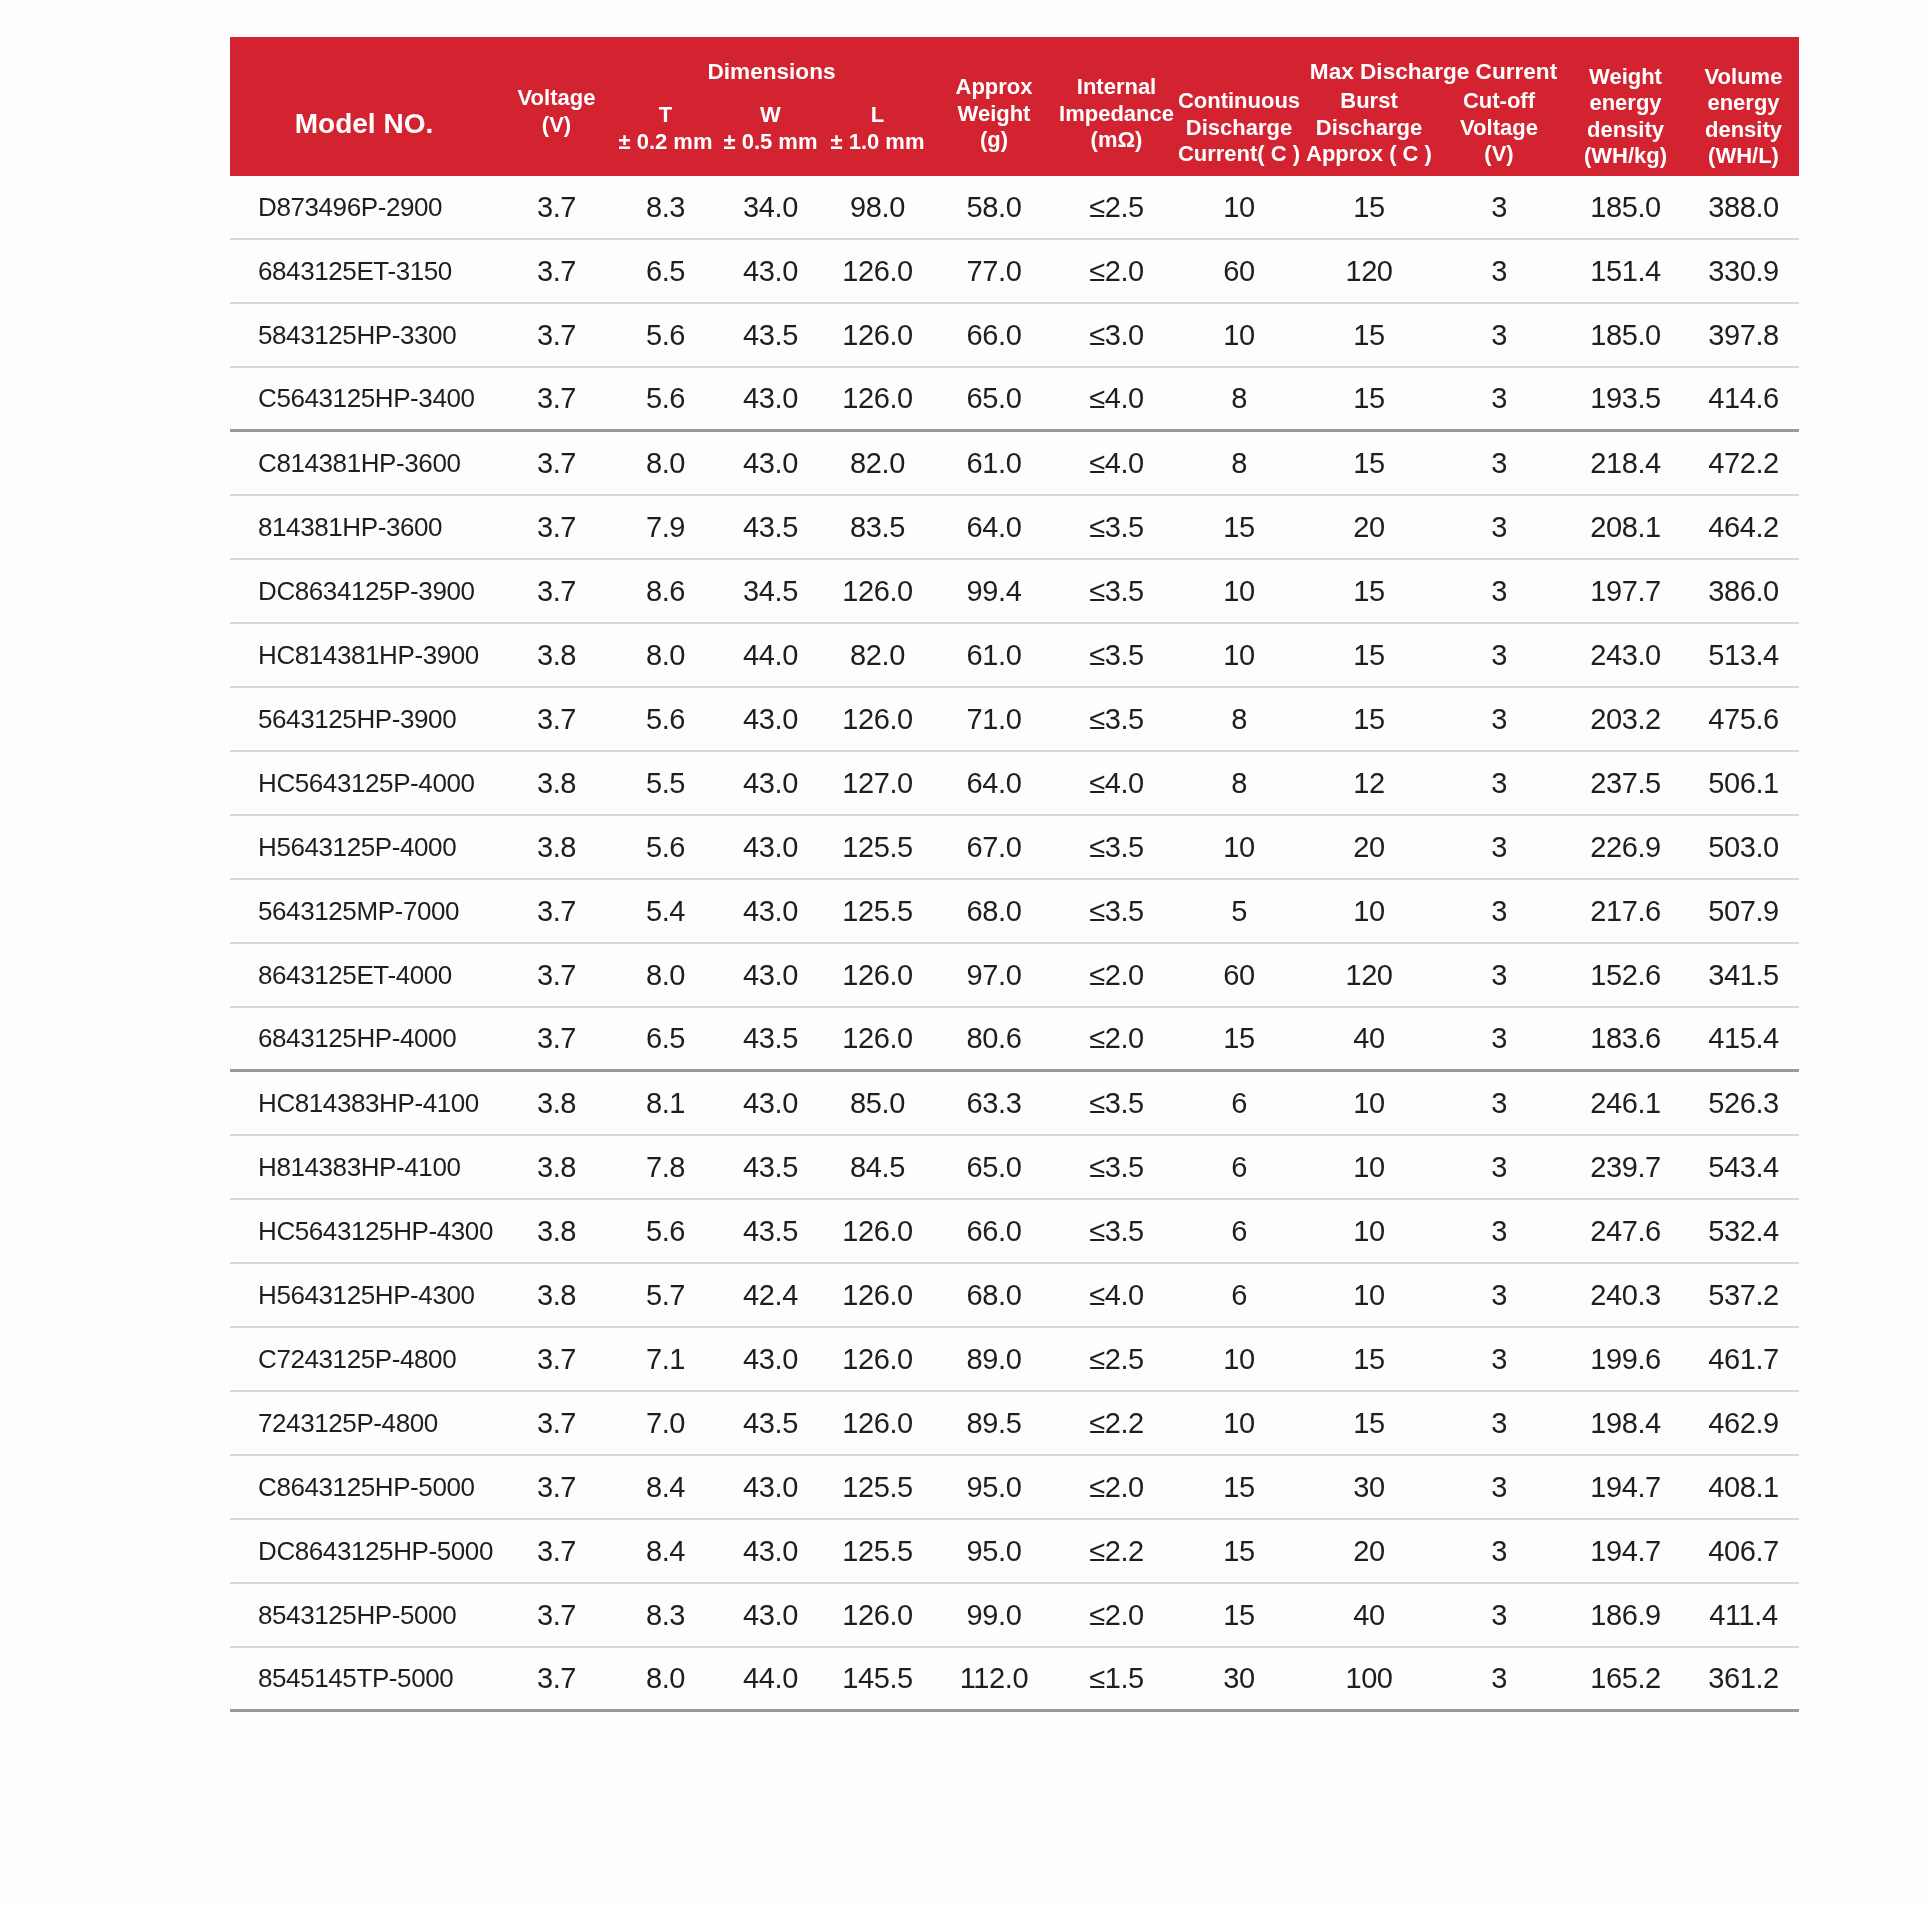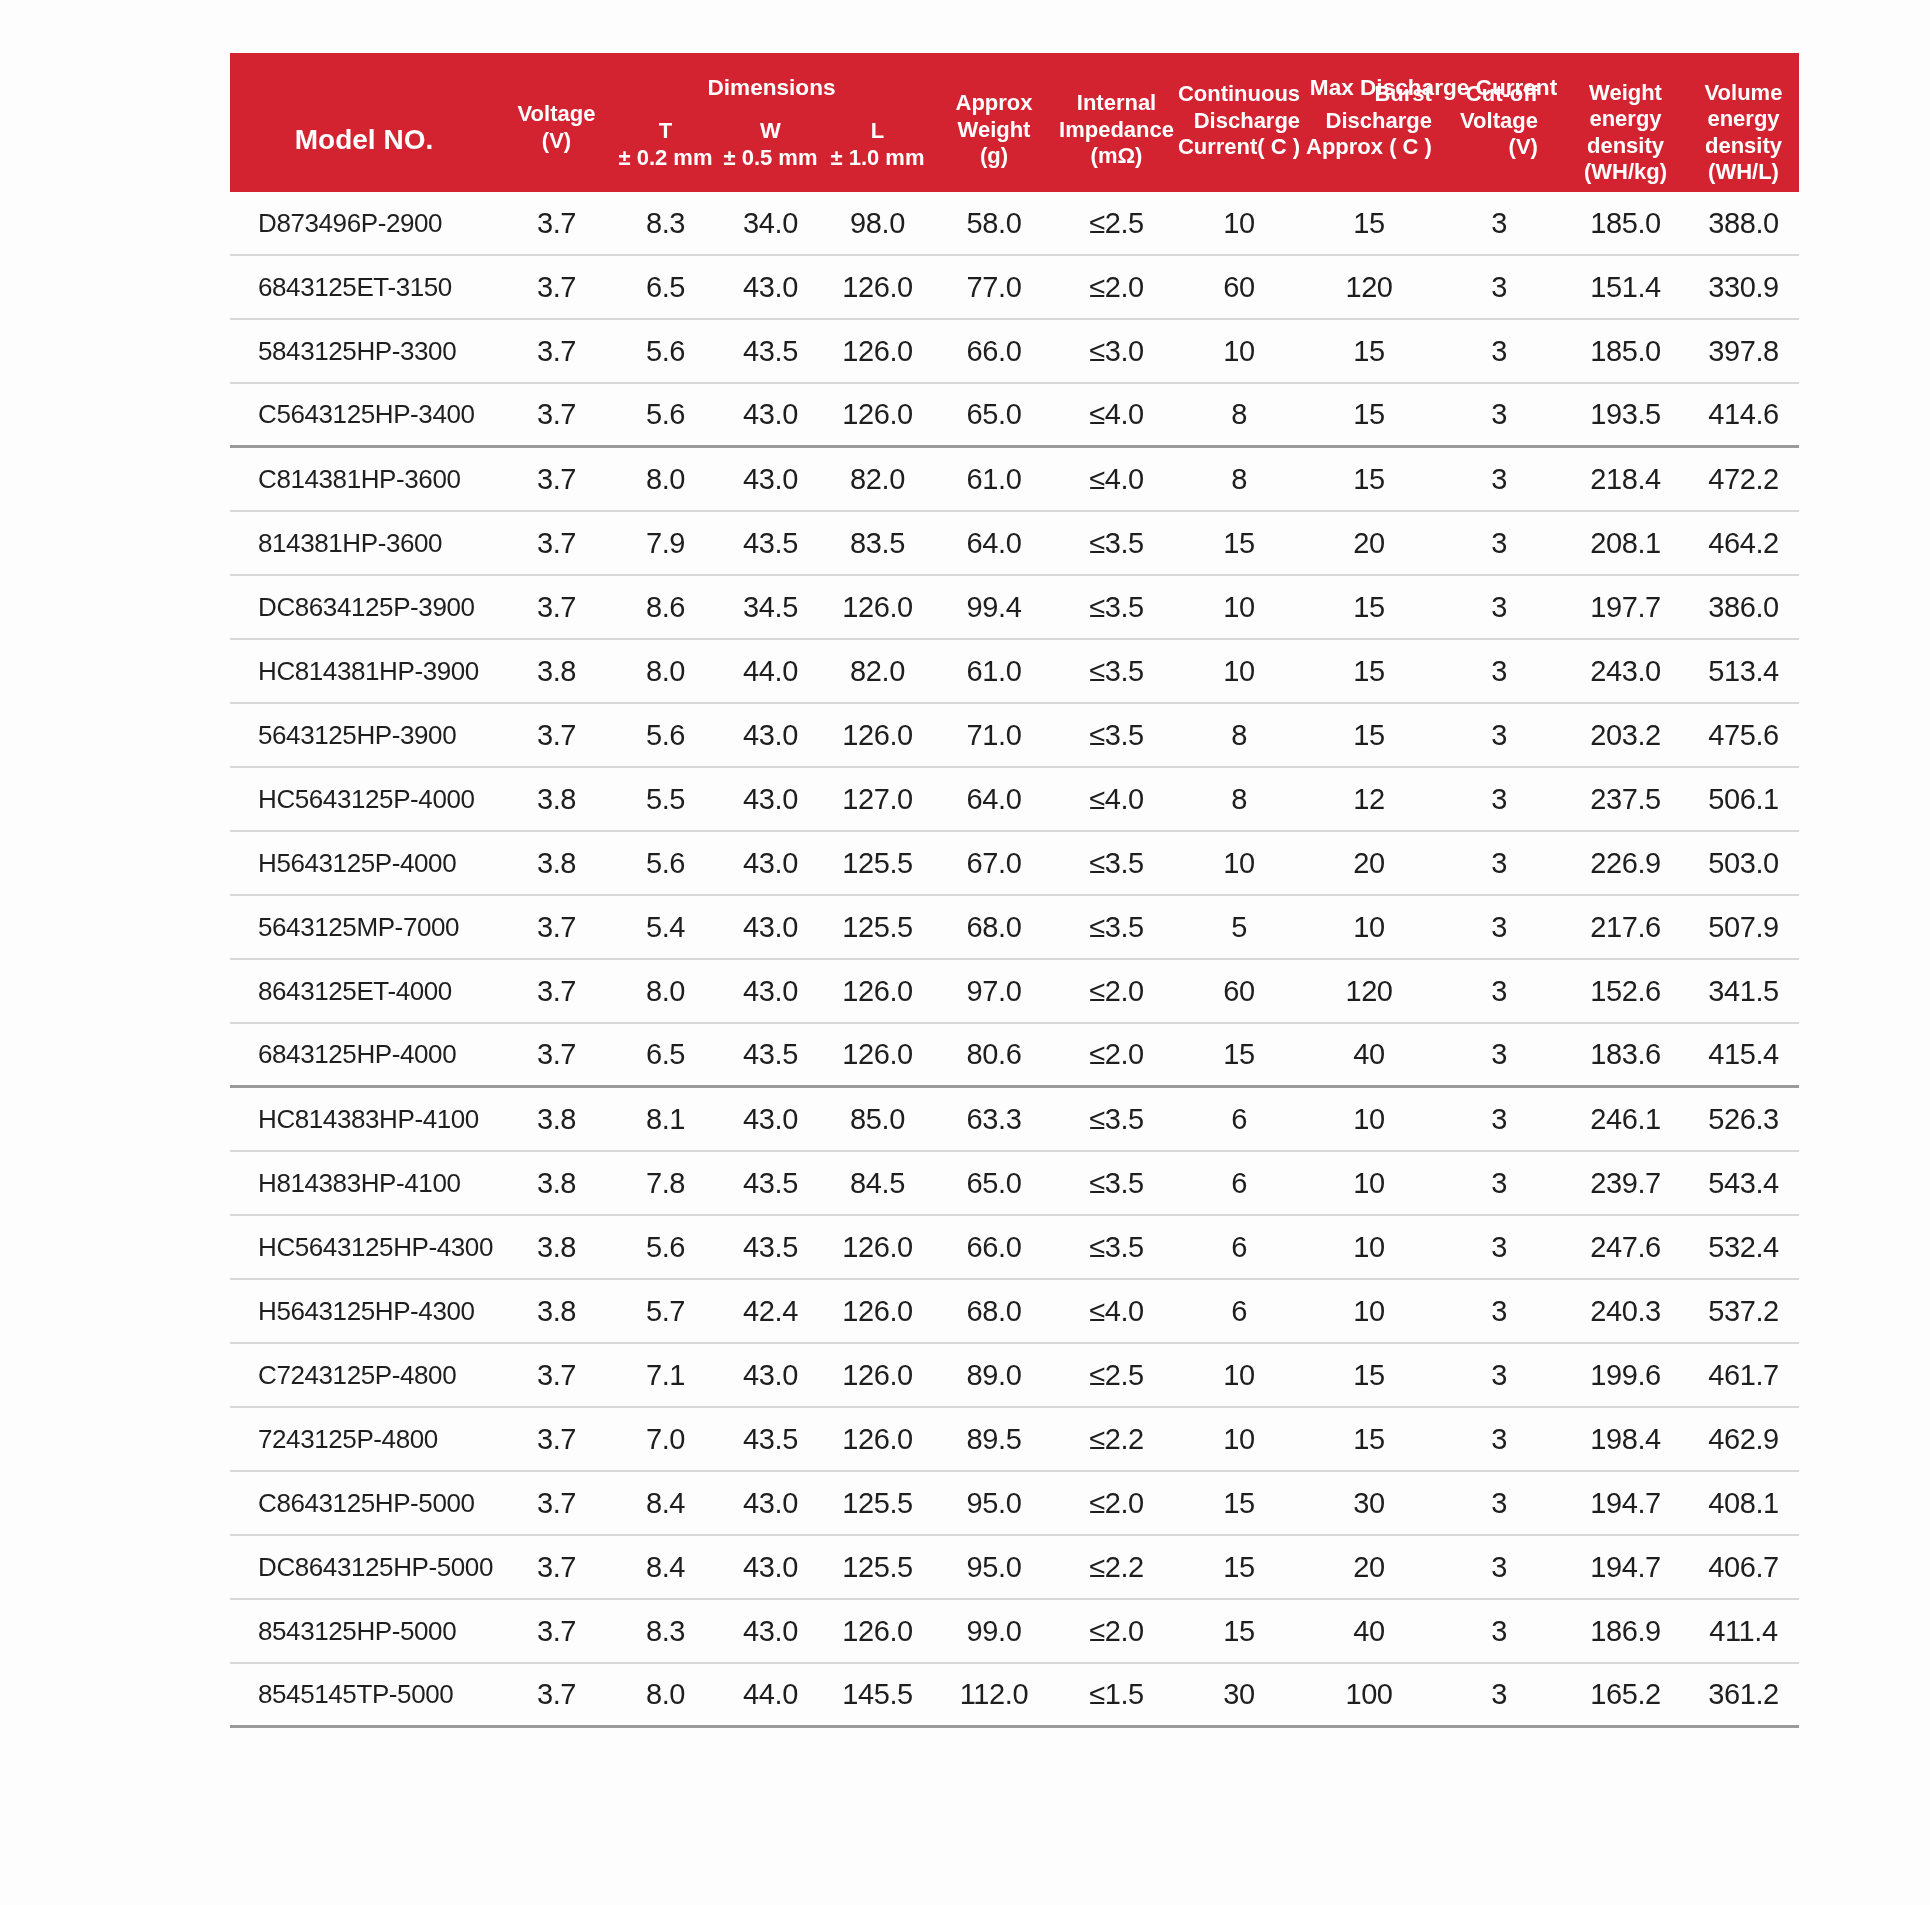--- a/index.html
+++ b/index.html
@@ -10,41 +10,41 @@
     --cols: 268px 117px 101px 109px 105px 128px 117px 128px 132px 128px 125px 111px;
   }
   *{box-sizing:border-box; margin:0; padding:0;}
   html,body{background:#fdfdfd;}
   body{
     width:1930px; height:1905px; overflow:hidden; position:relative;
     font-family:"Liberation Sans","DejaVu Sans",sans-serif;
     color:var(--text);
   }
   .spec-table{
-    position:absolute; left:230px; top:53px; width:1569px;
+    position:absolute; left:230px; top:37px; width:1569px;
   }
   
   .thead{
     position:relative;
     display:grid;
     grid-template-columns:var(--cols);
     height:139px;
     background:var(--red);
     color:#fff;
   }
   .th{
     display:flex; flex-direction:column; align-items:center;
     font-weight:bold; font-size:22px; line-height:26.5px;
     text-align:center; white-space:pre-line;
   }
   .th-model{ justify-content:center; font-size:28px;margin-top:36px; }
   .th-voltage{ padding-top:48px; }
   .th-sub{ padding-top:65px; }      
   .th-3a{ padding-top:37px; }       
-  .th-3b{ padding-top:28px;text-align:right; }       
+  .th-3b{ padding-top:51px; }       
   .th-4{ padding-top:26.5px; }        
   .group-label{
     position:absolute; top:22px;
     font-weight:bold; font-size:22.6px; line-height:26.5px;
     text-align:center; white-space:nowrap;
   }
   .gl-dim{ left:384px; width:315px; }
   .gl-max{ left:1073px; width:261px; }
   
   .tr{

